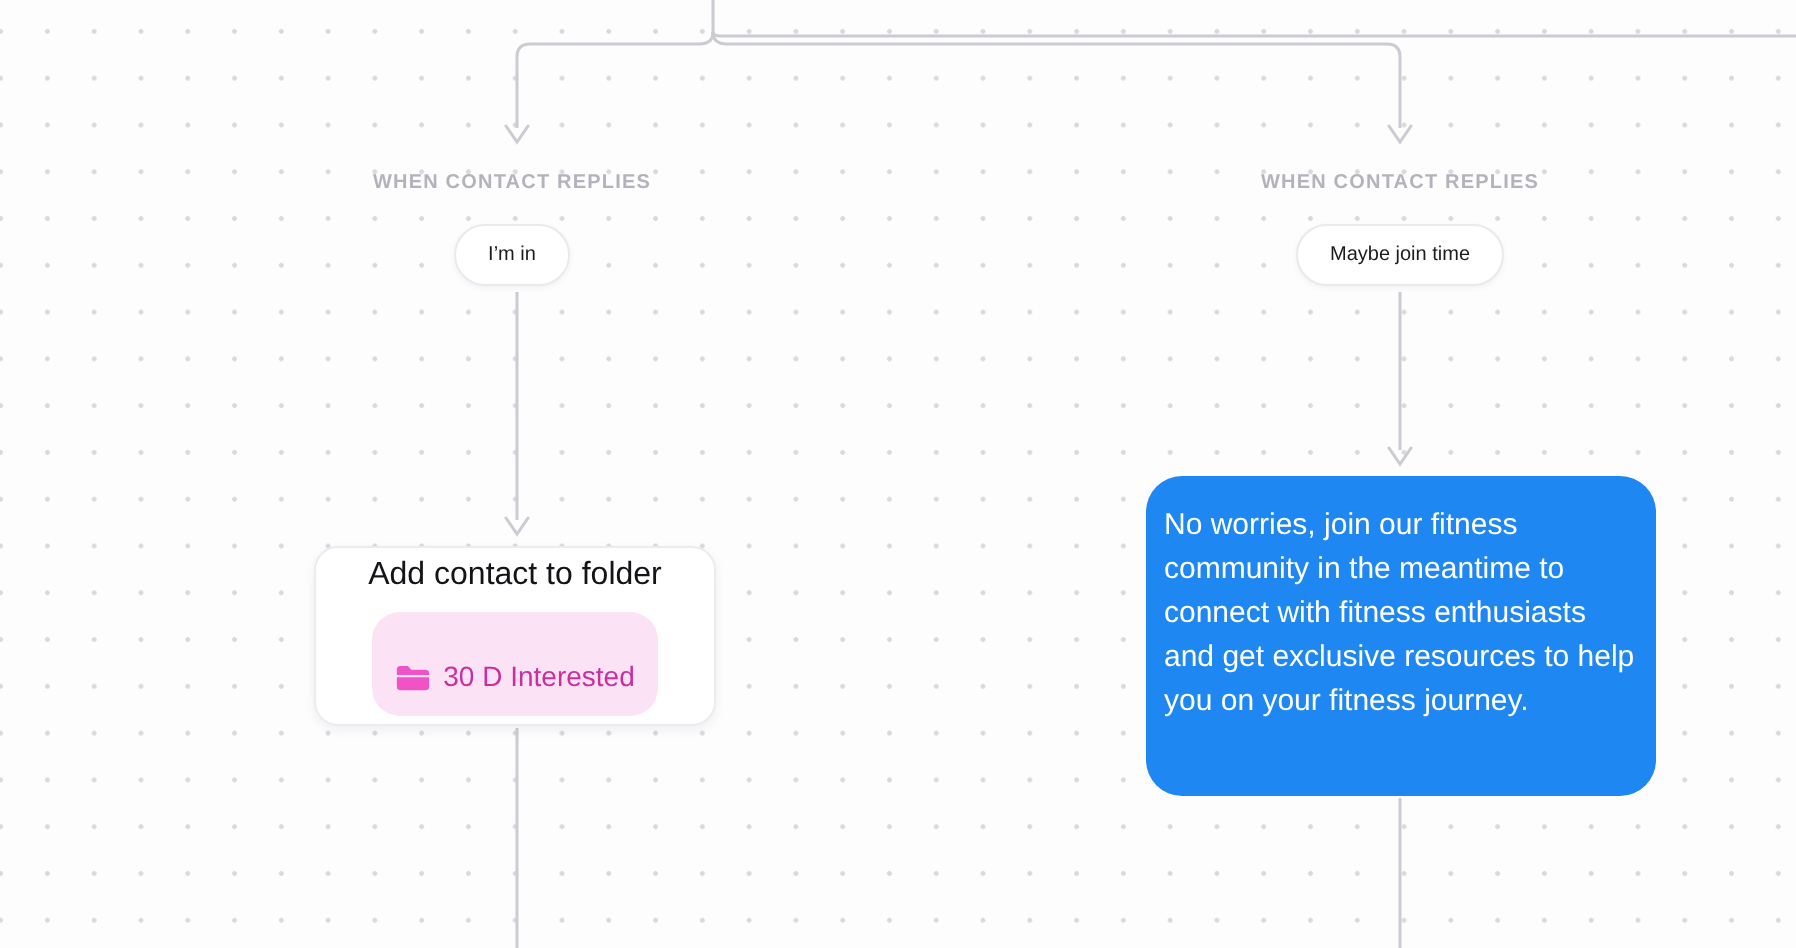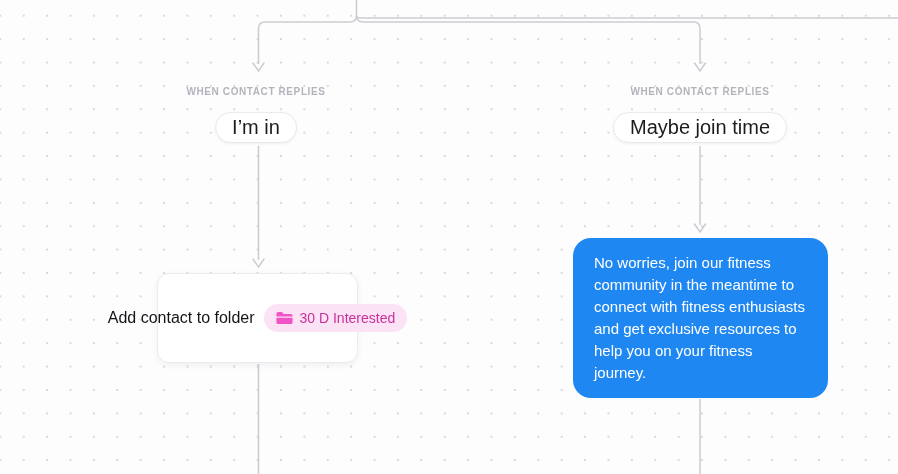--- a/index.html
+++ b/index.html
@@ -15,41 +15,41 @@
   .connectors path{stroke:#CBCBD2;stroke-width:1.5;fill:none;}
   .trigger-label{
     position:absolute;transform:translateX(-50%);
     font-size:10px;font-weight:700;letter-spacing:.6px;
     color:#B3B3BC;white-space:nowrap;text-transform:uppercase;
   }
   .reply-pill{
     position:absolute;transform:translateX(-50%);
     background:#FFFFFF;border:1px solid #E9E9EE;border-radius:16px;
     height:31px;line-height:29px;padding:0 16px;box-sizing:border-box;
-    font-size:20px;color:#1C1C1E;white-space:nowrap;
+    font-size:10px;color:#1C1C1E;white-space:nowrap;
     box-shadow:0 1px 3px rgba(20,20,40,.05);
   }
   .action-card{
     position:absolute;left:157px;top:273px;width:201px;height:90px;
     box-sizing:border-box;background:#FFFFFF;border:1px solid #ECECF0;
     border-radius:12px;box-shadow:0 2px 6px rgba(20,20,40,.06);
-    display:flex;flex-direction:row;align-items:center;justify-content:center;
+    display:flex;flex-direction:column;align-items:center;justify-content:center;
     gap:9px;
   }
   .action-title{font-size:16px;color:#141418;white-space:nowrap;}
   .folder-tag{
-    display:inline-flex;align-items:center;gap:7px;
-    background:#FBE3F5;border-radius:14px;height:28px;padding:0 12px;
+    display:inline-flex;align-items:flex-end;gap:7px;
+    background:#FBE3F5;border-radius:14px;height:28px;padding:12px 12px;
     font-size:14px;color:#C9309C;white-space:nowrap;
   }
   .folder-tag svg{display:block;}
   .message-bubble{
     position:absolute;left:573px;top:238px;width:255px;height:160px;
     box-sizing:border-box;background:#1F87F2;border-radius:18px;
-    padding:14px 21px;color:#FFFFFF;font-size:15px;line-height:22px;
+    padding:14px 9px;color:#FFFFFF;font-size:15px;line-height:22px;
   }
 </style>
 </head>
 <body>
 
 <div style="position:absolute;inset:0;">
 
   <svg class="connectors" width="898" height="474" viewBox="0 0 898 474">
 
     <path d="M356.5 0 V16"></path>

